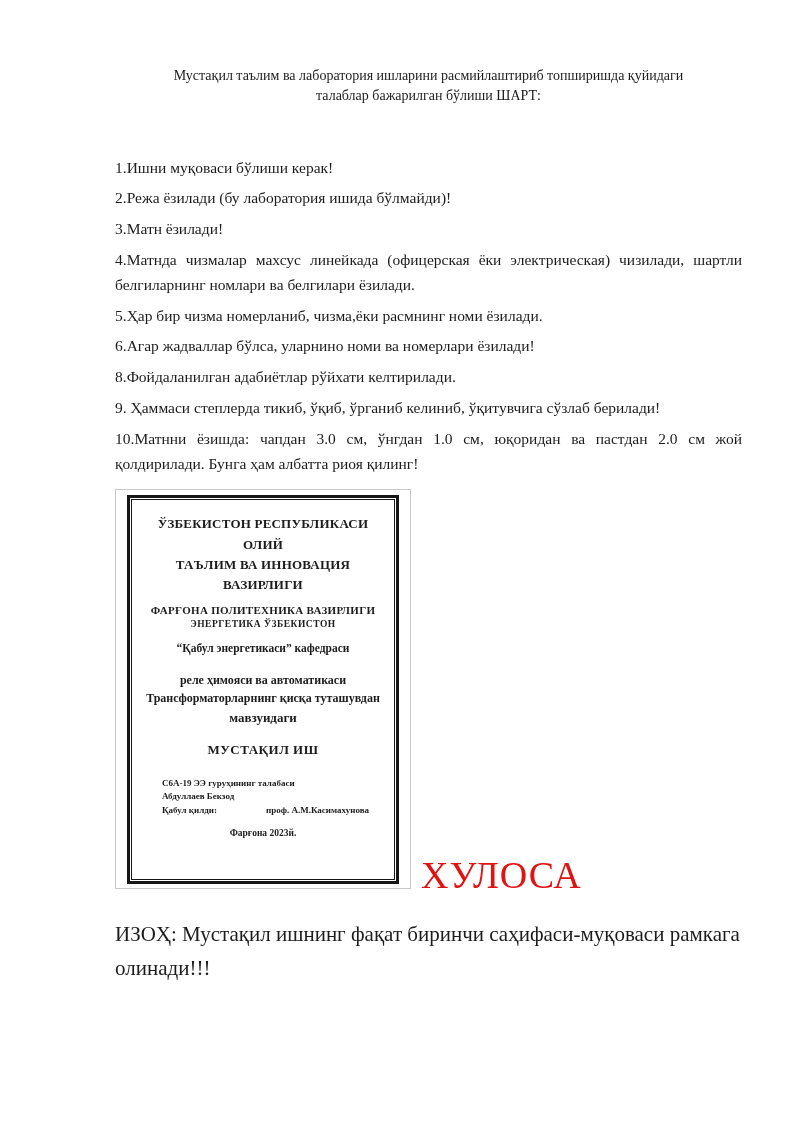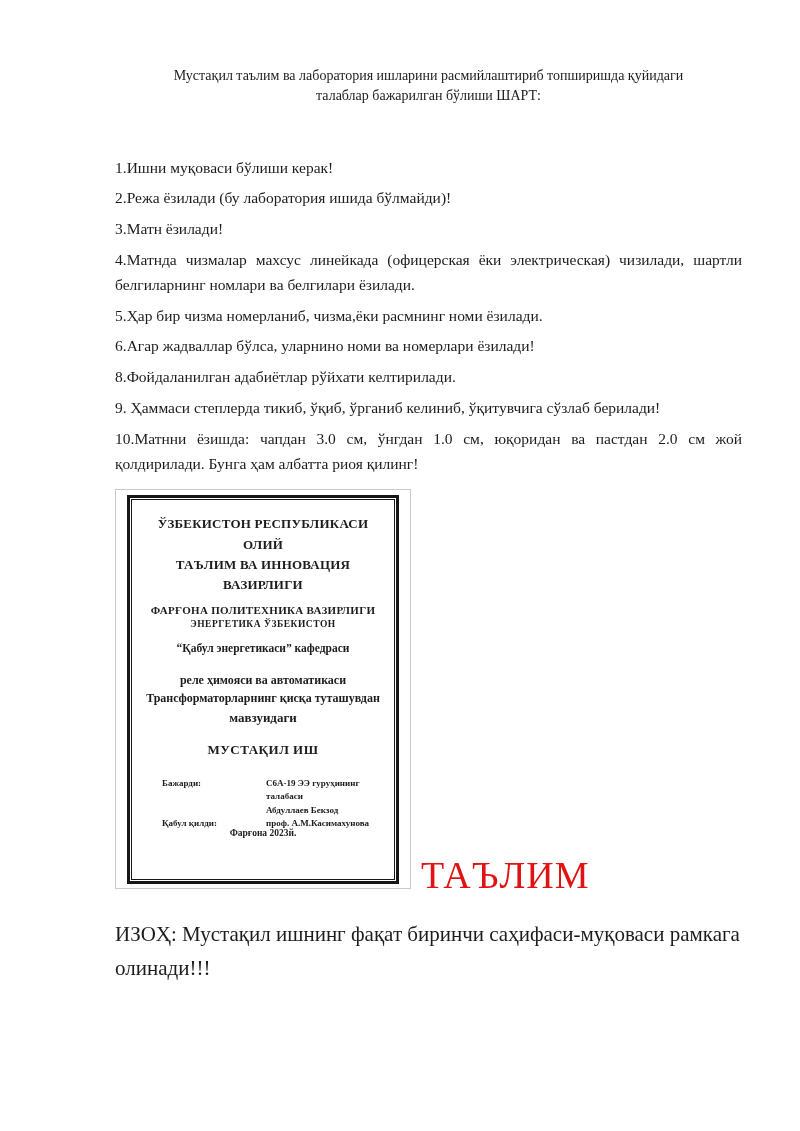--- a/index.html
+++ b/index.html
@@ -129,37 +129,36 @@
 
           <div class="c-topic">
             <div>реле ҳимояси ва автоматикаси</div>
             <div>Трансформаторларнинг қисқа туташувдан</div>
           </div>
 
           <div class="c-mavzu">мавзуидаги</div>
           <div class="c-worktype">МУСТАҚИЛ ИШ</div>
 
           <div class="c-row first">
-            <div class="c-label">Бажарди:</div>
             <div class="c-value">
               <div>С6А-19 ЭЭ гуруҳининг талабаси</div>
               <div>Абдуллаев Бекзод</div>
             </div>
           </div>
 
           <div class="c-row second">
             <div class="c-label">Қабул қилди:</div>
             <div class="c-value">проф. А.М.Касимахунова</div>
           </div>
 
           <div class="c-year">Фарғона 2023й.</div>
 
         </div>
       </div>
     </div>
 
-    <div class="sample-stamp" style="color: rgb(224, 18, 18);">ТАЪЛИМ</div>
+    <div class="sample-stamp" style="color: rgb(224, 18, 18);">ХУЛОСА</div>
 
   </div>
 
   <p class="doc-note">ИЗОҲ: Мустақил ишнинг фақат биринчи саҳифаси-муқоваси рамкага олинади!!!</p>
 
 </div>
 
 </body></html>

